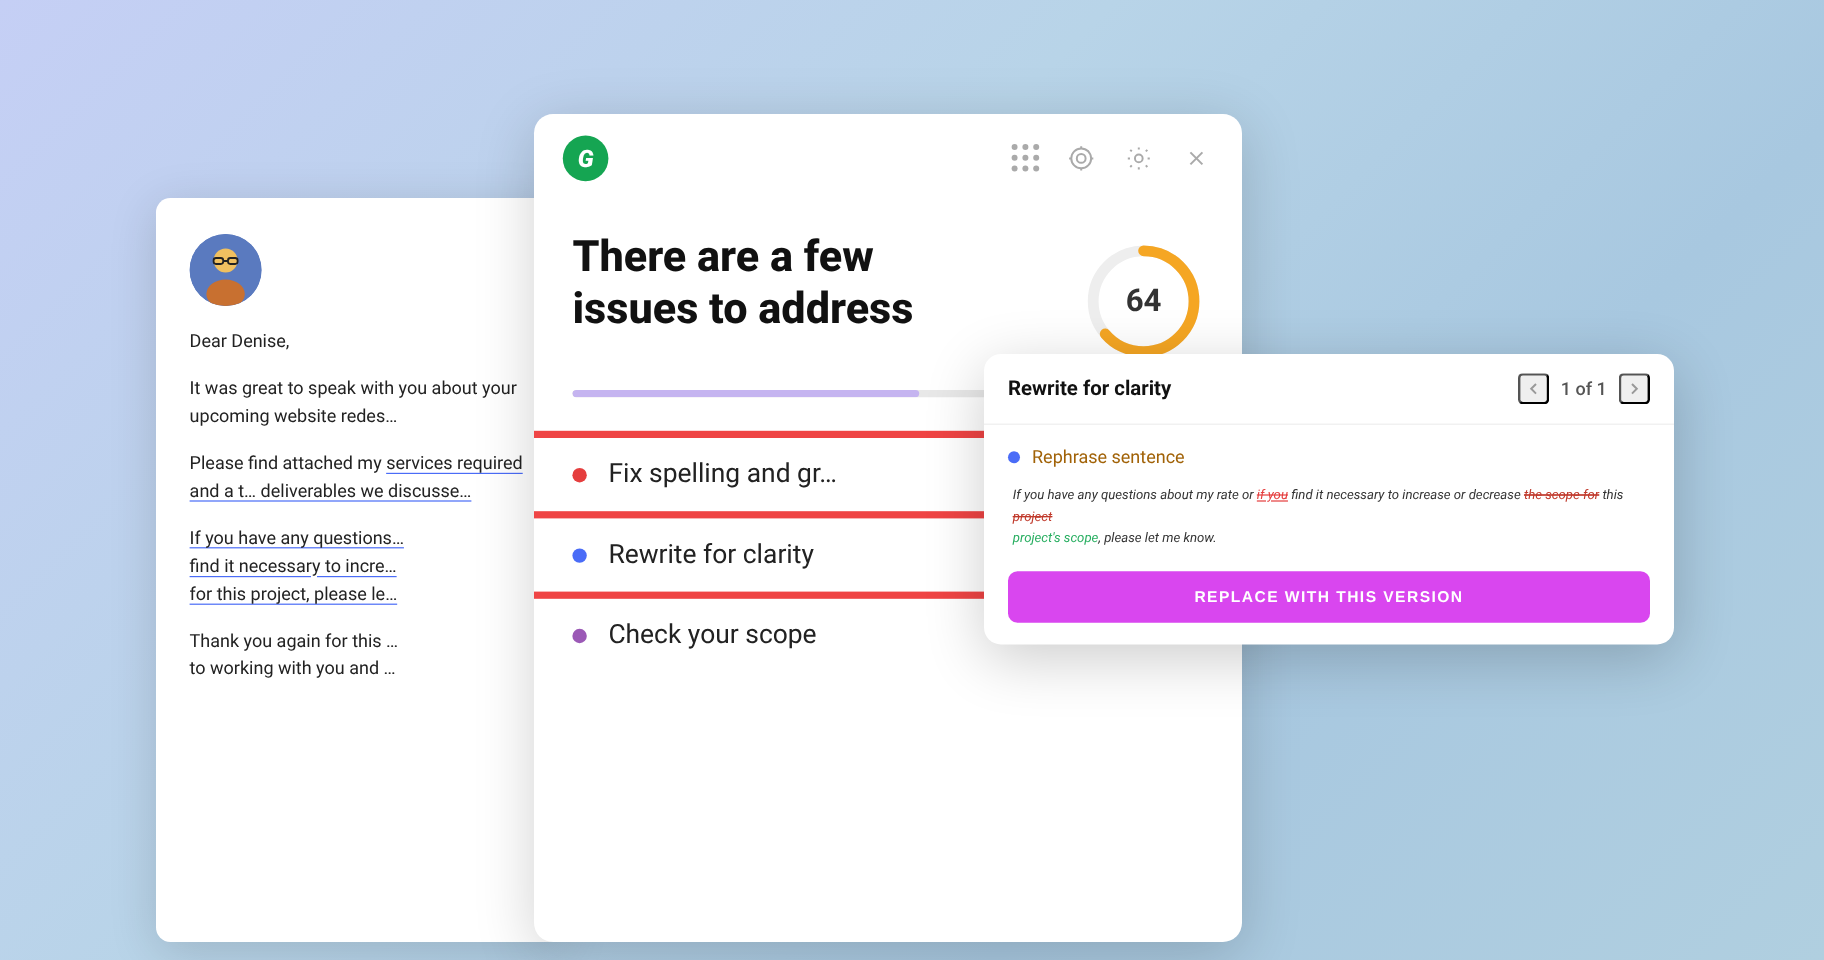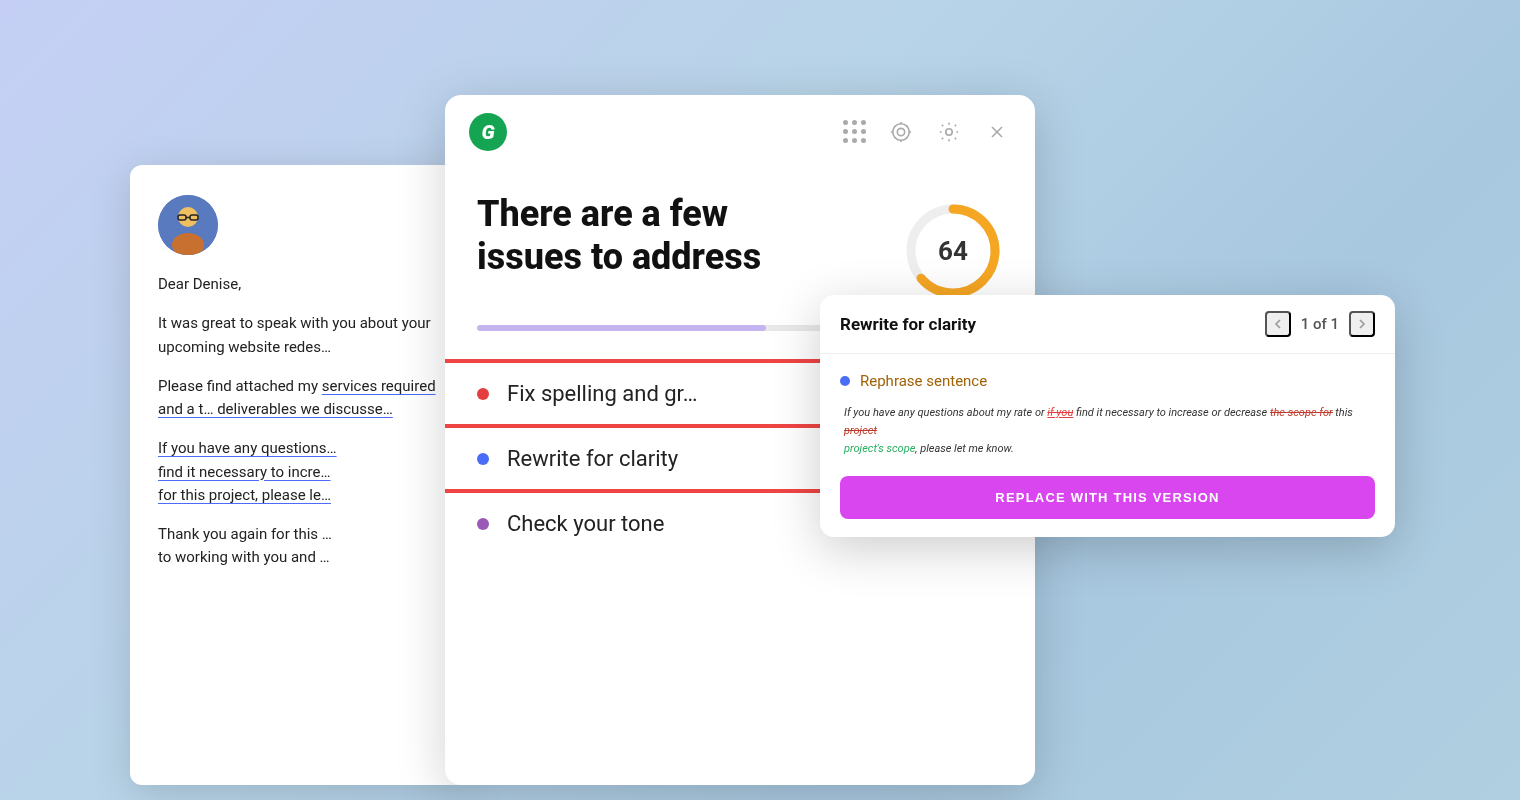--- a/index.html
+++ b/index.html
@@ -198,21 +198,21 @@
 
     
     .issue-list {
       padding: 8px 0 0;
     }
 
     .issue-item {
       display: flex;
       align-items: center;
       padding: 18px 32px;
-      border-top: 4px solid #ef4444;
+      border-top: 6px solid #ef4444;
       cursor: pointer;
     }
 
     .issue-dot {
       width: 12px;
       height: 12px;
       border-radius: 50%;
       flex-shrink: 0;
       margin-right: 18px;
     }
@@ -448,21 +448,21 @@
     <div class="issue-item">
       <div class="issue-dot red"></div>
       <span class="issue-label">Fix spelling and gr…</span>
     </div>
     <div class="issue-item">
       <div class="issue-dot blue"></div>
       <span class="issue-label">Rewrite for clarity</span>
     </div>
     <div class="issue-item">
       <div class="issue-dot purple"></div>
-      <span class="issue-label">Check your tone</span>
+      <span class="issue-label">Check your scope</span>
     </div>
   </div>
 </div>
 
 <div class="rewrite-panel">
   <div class="rewrite-header">
     <span class="rewrite-title">Rewrite for clarity</span>
     <div class="rewrite-nav">
       <button class="nav-arrow">
         <svg width="16" height="16" viewBox="0 0 24 24" fill="none" stroke="#999" stroke-width="2.5">

